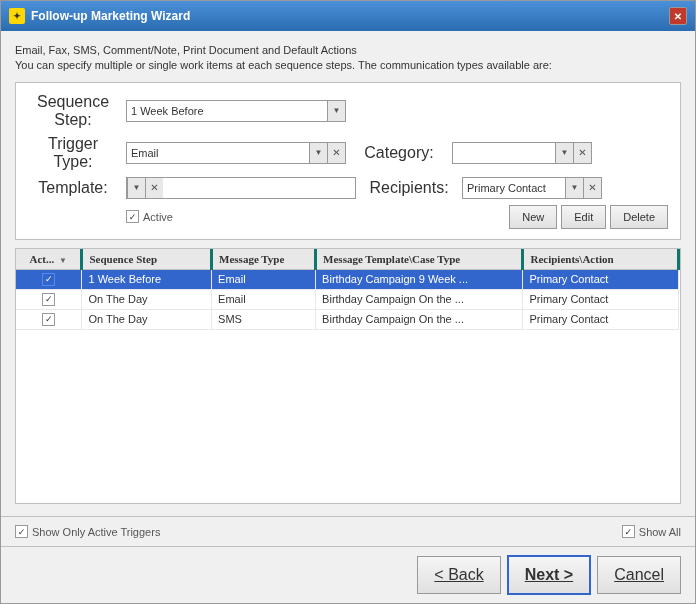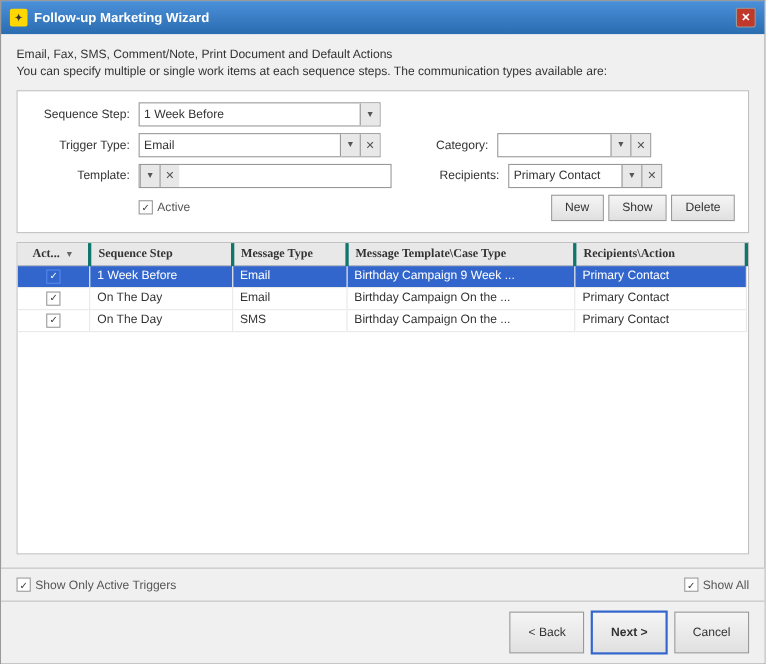--- a/index.html
+++ b/index.html
@@ -13,21 +13,21 @@
     .close-btn { width: 18px; height: 18px; background: #c0392b; border: 1px solid #999; border-radius: 2px; cursor: pointer; display: flex; align-items: center; justify-content: center; font-size: 10px; color: white; }
     
     .content { flex: 1; padding: 12px 14px; display: flex; flex-direction: column; gap: 8px; overflow: hidden; }
     
     .wizard-title { font-size: 13px; font-weight: bold; color: #000; margin-bottom: 2px; }
     .wizard-desc { font-size: 11px; color: #333; line-height: 1.4; }
     
     .form-panel { background: white; border: 1px solid #c0c0c0; padding: 10px 12px; display: flex; flex-direction: column; gap: 6px; }
     
     .form-row { display: flex; align-items: center; gap: 8px; }
-    .form-label { width: 90px; text-align: right; font-size: 11px; color: #333; flex-shrink: 0; }
+    .form-label { width: 90px; text-align: center; font-size: 16px; color: #333; flex-shrink: 0; }
     
     .dropdown-container { display: flex; align-items: center; border: 1px solid #999; background: white; height: 22px; }
     .dropdown-text { padding: 0 4px; font-size: 11px; flex: 1; overflow: hidden; white-space: nowrap; color: #333; }
     .dropdown-btn { width: 18px; height: 100%; background: #e8e8e8; border-left: 1px solid #999; display: flex; align-items: center; justify-content: center; cursor: pointer; font-size: 8px; color: #555; }
     .dropdown-x { width: 18px; height: 100%; background: #e8e8e8; border-left: 1px solid #999; display: flex; align-items: center; justify-content: center; cursor: pointer; font-size: 10px; color: #555; }
     
     .seq-step-dropdown { width: 220px; }
     .trigger-dropdown { width: 220px; }
     .template-dropdown { width: 230px; }
     .category-dropdown { width: 140px; }
@@ -59,21 +59,21 @@
     .checkbox-check { width: 13px; height: 13px; border: 1px solid #999; background: white; display: flex; align-items: center; justify-content: center; font-size: 9px; }
     .checkbox-check.checked { color: #333; }
     
     .sort-icon { font-size: 8px; color: #666; margin-left: 2px; }
     
     .bottom-bar { padding: 8px 14px; display: flex; align-items: center; justify-content: space-between; border-top: 1px solid #c0c0c0; background: #f0f0f0; }
     .bottom-left { display: flex; align-items: center; gap: 6px; }
     .bottom-right { display: flex; align-items: center; gap: 6px; }
     
     .footer { padding: 8px 14px; display: flex; align-items: center; justify-content: flex-end; gap: 6px; background: #f0f0f0; border-top: 1px solid #c0c0c0; }
-    .footer-btn { height: 26px; padding: 18px 16px; border: 1px solid #999; background: linear-gradient(180deg, #f5f5f5 0%, #e0e0e0 100%); cursor: pointer; font-size: 11px; color: #333; display: flex; align-items: center; justify-content: center; }
+    .footer-btn { height: 26px; padding: 18px 16px; border: 1px solid #999; background: linear-gradient(180deg, #f5f5f5 0%, #e0e0e0 100%); cursor: pointer; font-size: 16px; color: #333; display: flex; align-items: center; justify-content: center; text-decoration: underline; }
     .footer-btn.primary { border: 2px solid #3366cc; font-weight: bold; }
   </style>
 </head>
 <body>
 
 <div class="window">
 
   <div class="title-bar">
     <div class="title-bar-left">
       <div class="title-icon">✦</div>
@@ -129,21 +129,21 @@
       </div>
 
       <div class="form-row">
         <div style="width:90px; flex-shrink:0;"></div>
         <div class="checkbox-label">
           <div class="checkbox-small">✓</div>
           <span>Active</span>
         </div>
         <div class="action-btns">
           <button class="btn">New</button>
-          <button class="btn">Show</button>
+          <button class="btn">Edit</button>
           <button class="btn">Delete</button>
         </div>
       </div>
     </div>
 
     <div class="table-container">
       <table>
         <thead>
           <tr>
             <th class="act-col">Act... <span class="sort-icon">▼</span></th>

